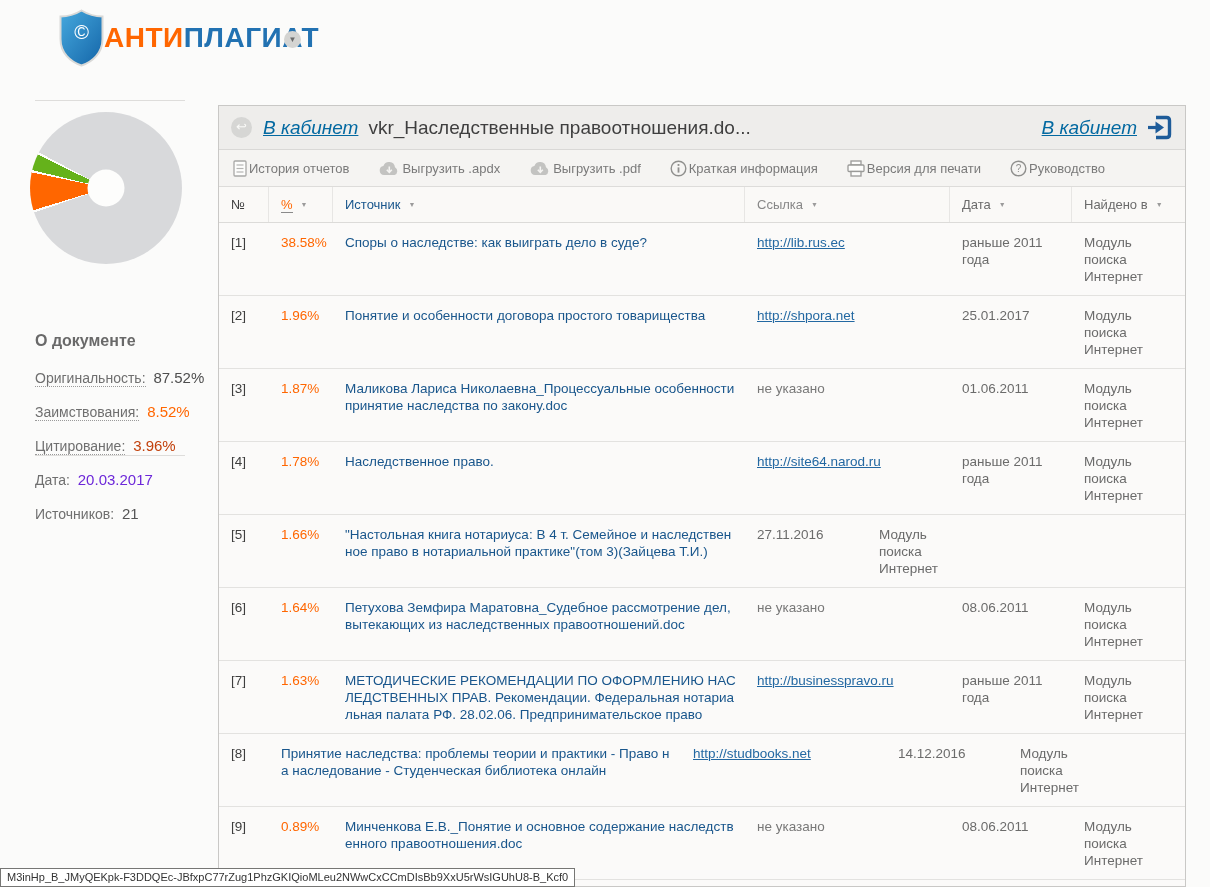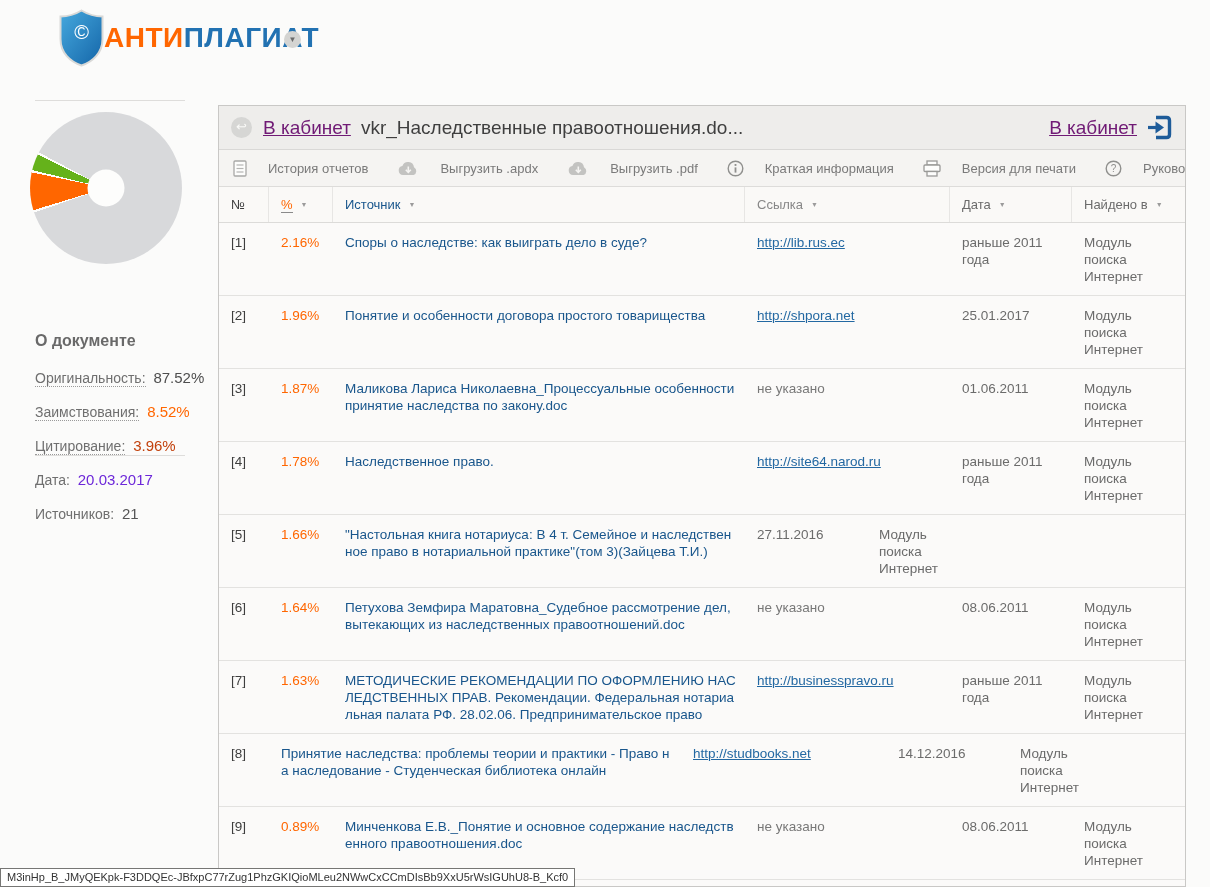--- a/index.html
+++ b/index.html
@@ -26,26 +26,26 @@
   .stat { margin-bottom:8px; font-size:14px; color:#6f6f6f; line-height:26px; white-space:nowrap; }
   .stat-label.dotted { border-bottom:1px dotted #9a9a9a; cursor:pointer; }
   .stat-value { font-size:15px; margin-left:4px; }
   
   .panel { position:absolute; left:218px; top:105px; width:968px; height:782px;
     background:#fbfaf9; border:1px solid #c9c8c6; overflow:hidden; }
   .panel-header { height:44px; background:#eeedeb; border-bottom:1px solid #d9d8d6;
     display:flex; align-items:center; padding:0 12px; }
   .back-icon { width:21px; height:21px; border-radius:50%; background:#d6d6d4; color:#fafaf8;
     font-size:13px; text-align:center; line-height:20px; margin-right:11px; cursor:pointer; flex:none; }
-  .cab-link { font-size:19px; color:#701a75; text-decoration:underline; cursor:pointer; white-space:nowrap; }
+  .cab-link { font-size:19px; color:#0369a1; text-decoration:underline; cursor:pointer; white-space:nowrap;font-style:italic; }
   .doc-title { font-size:19px; color:#3f3f3f; margin-left:10px; flex:1; white-space:nowrap; overflow:hidden; }
   .exit-icon { margin-left:9px; cursor:pointer; flex:none; display:flex; }
   .panel-toolbar { height:37px; background:#f5f4f2; border-bottom:1px solid #dddcda;
     display:flex; align-items:center; padding:0 14px; gap:29px; }
-  .tool { display:flex; align-items:center; gap:21px; font-size:13px; color:#7a7a7a; cursor:pointer; white-space:nowrap; }
+  .tool { display:flex; align-items:center; gap:2px; font-size:13px; color:#7a7a7a; cursor:pointer; white-space:nowrap; }
   .tool svg { flex:none; }
   
   .thead { display:flex; height:36px; background:#faf9f7; border-bottom:1px solid #dcdbd9; }
   .th { display:flex; align-items:center; padding-left:12px; font-size:13px; color:#878787;
     border-right:1px solid #e7e6e4; height:100%; }
   .th:last-child { border-right:none; }
   .th-label.sorted { border-bottom:1px solid #8a8a8a; }
   .caret { font-size:7px; color:#9b9b9b; margin-left:8px; }
   .trow { display:flex; border-bottom:1px solid #e3e2e0; min-height:71px; background:#fbfaf9; }
   .c { padding:11px 8px 10px 12px; font-size:13.5px; line-height:17px; }
@@ -194,21 +194,21 @@
       <span class="caret">▼</span>
     </div>
     <div class="th c-found">
       <span class="th-label">Найдено в</span>
       <span class="caret">▼</span>
     </div>
   </div>
 
   <div class="trow">
     <div class="c c-num">[1]</div>
-    <div class="c c-pct">2.16%</div>
+    <div class="c c-pct">38.58%</div>
     <div class="c c-src">Споры о наследстве: как выиграть дело в суде?</div>
     <div class="c c-link"><a>http://lib.rus.ec</a></div>
     <div class="c c-date">раньше 2011 года</div>
     <div class="c c-found">Модуль поиска Интернет</div>
   </div>
   <div class="trow">
     <div class="c c-num">[2]</div>
     <div class="c c-pct">1.96%</div>
     <div class="c c-src">Понятие и особенности договора простого товарищества</div>
     <div class="c c-link"><a>http://shpora.net</a></div>

